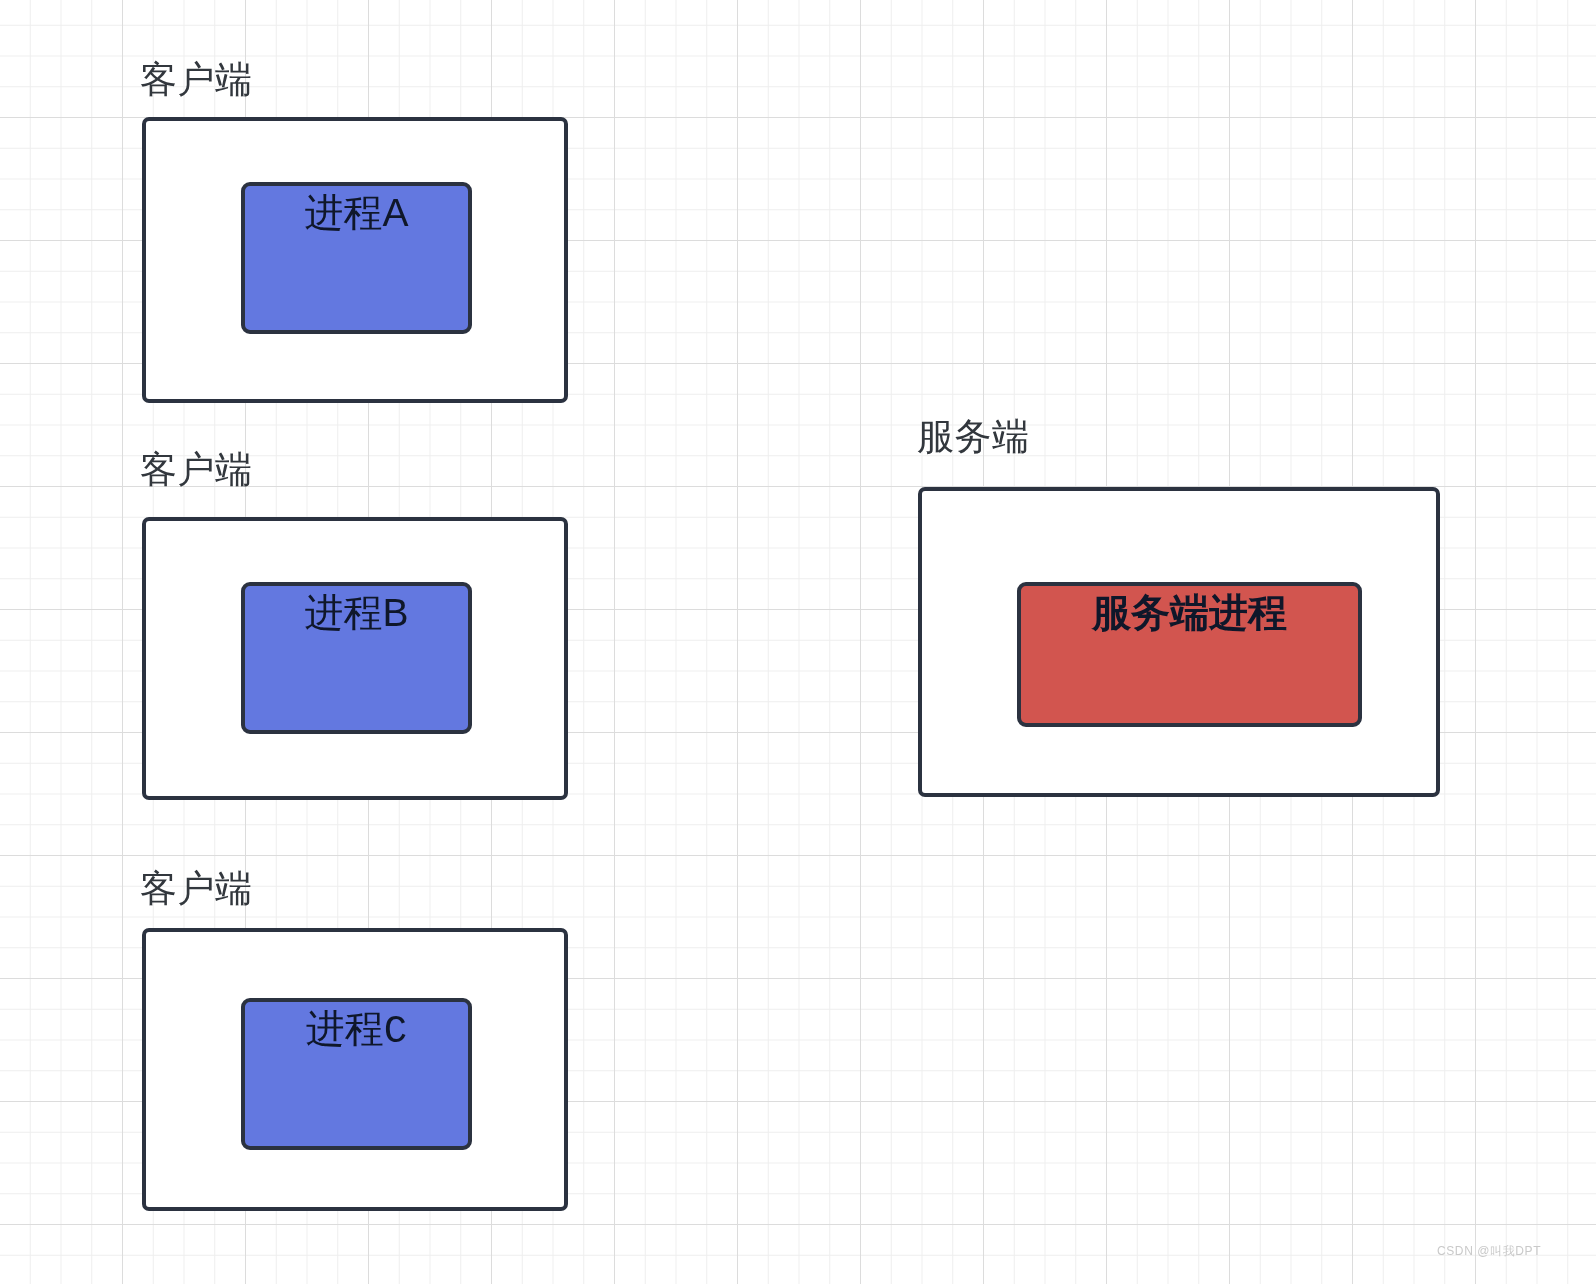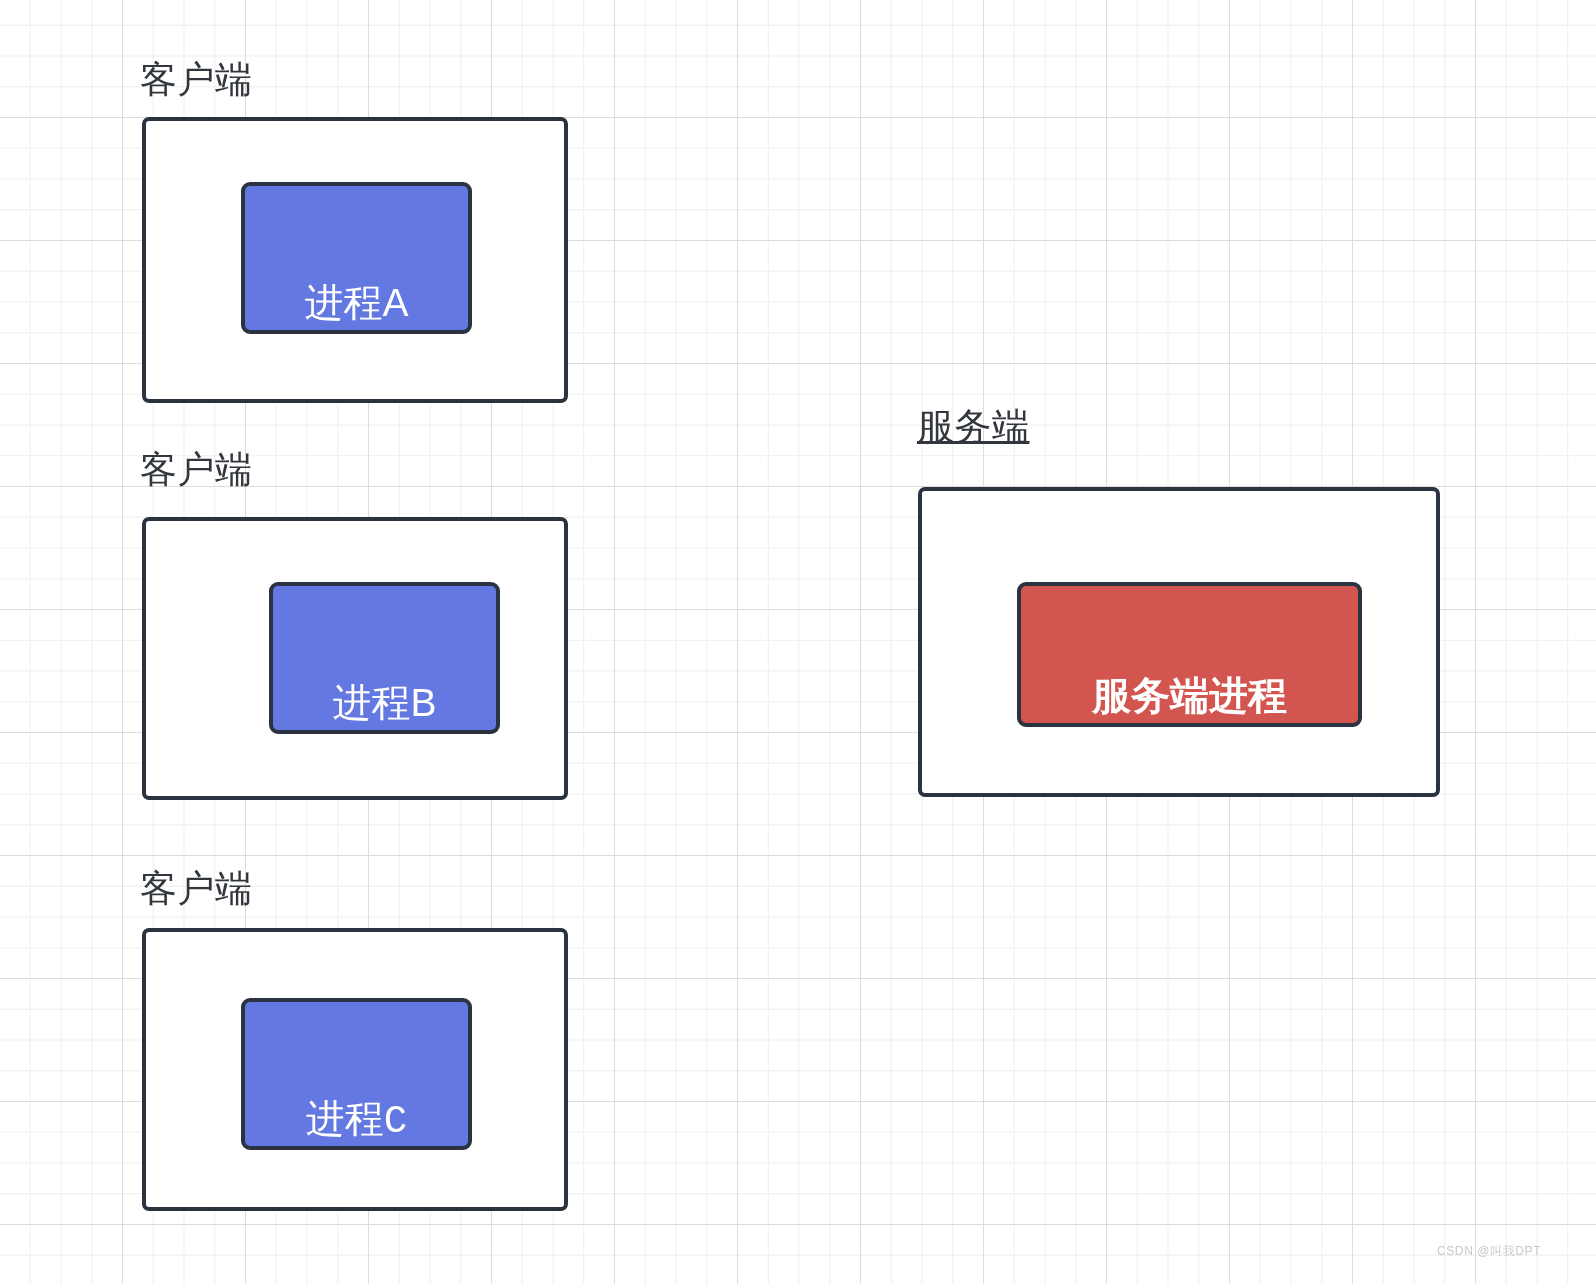--- a/index.html
+++ b/index.html
@@ -52,23 +52,23 @@
     white-space: nowrap;
   }
 
   
   .process-node {
     position: absolute;
     box-sizing: border-box;
     border: 4px solid #2b3240;
     border-radius: 9px;
     display: flex;
-    align-items: flex-end;
+    align-items: flex-start;
     justify-content: center;
-    color: #ffffff;
+    color: #0f172a;
     white-space: nowrap;
   }
   .process-node.client {
     background: #6378e0;
     font-size: 39px;
     font-weight: 400;
   }
   .process-node.server {
     background: #d2554f;
     font-size: 39px;
@@ -94,34 +94,34 @@
 
   <div class="group-box" style="left:142px; top:117px; width:426px; height:286px;">
     <div class="process-node client" style="left:95px; top:61px; width:231px; height:152px;">
       <span>进程A</span>
     </div>
   </div>
 
   <div class="group-label" style="left:140px; top:451px;">客户端</div>
 
   <div class="group-box" style="left:142px; top:517px; width:426px; height:283px;">
-    <div class="process-node client" style="left:95px; top:61px; width:231px; height:152px;margin-left:28px;">
+    <div class="process-node client" style="left:95px; top:61px; width:231px; height:152px;">
       <span>进程B</span>
     </div>
   </div>
 
   <div class="group-label" style="left:140px; top:870px;">客户端</div>
 
   <div class="group-box" style="left:142px; top:928px; width:426px; height:283px;font-family:Liberation Mono, monospace;">
     <div class="process-node client" style="left:95px; top:66px; width:231px; height:152px;">
       <span>进程C</span>
     </div>
   </div>
 
-  <div class="group-label" style="left:917px; top:408px;text-decoration:underline;">服务端</div>
+  <div class="group-label" style="left:917px; top:418px;">服务端</div>
 
   <div class="group-box" style="left:918px; top:487px; width:522px; height:310px;">
     <div class="process-node server" style="left:87px; top:91px; width:345px; height:145px;">
       <span>服务端进程</span>
     </div>
   </div>
 
   <div class="watermark" style="left:1437px; top:1243px;">CSDN @叫我DPT</div>
 
 </div>

